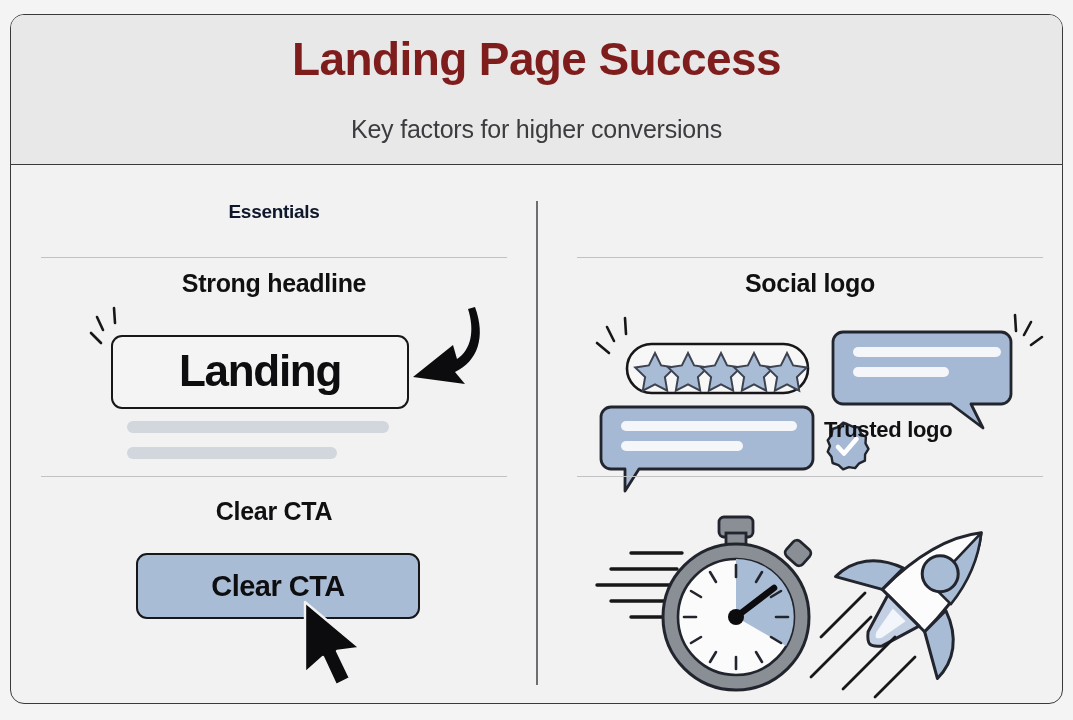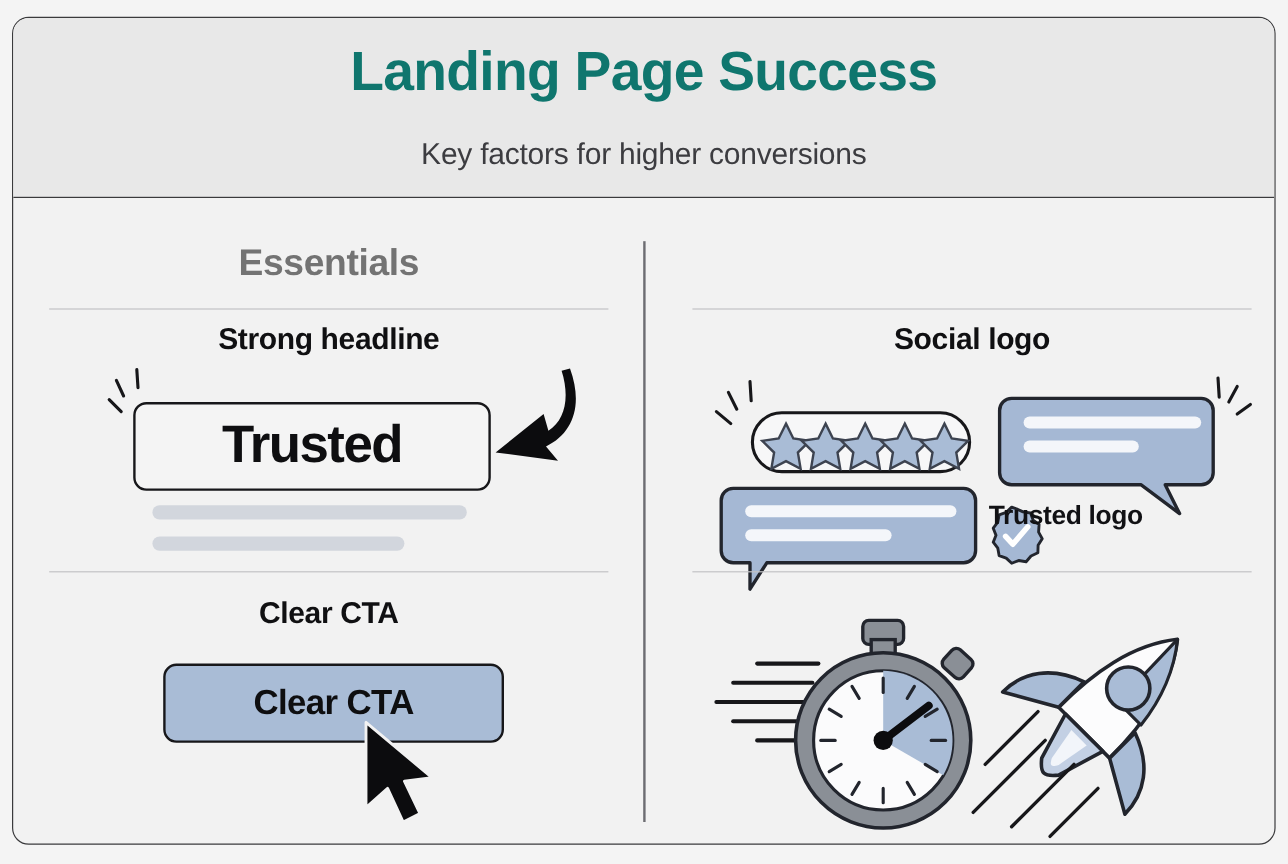--- a/index.html
+++ b/index.html
@@ -33,21 +33,21 @@
     background: #e8e8e8;
     border-bottom: 1.6px solid #3a3a3c;
     display: flex;
     flex-direction: column;
     align-items: center;
     justify-content: center;
   }
   #title {
     font-size: 46px;
     font-weight: 700;
-    color: #0f766e;
+    color: #7f1d1d;
     letter-spacing: -0.6px;
     line-height: 1.05;
   }
   #subtitle {
     margin-top: 32px;
     font-size: 25px;
     font-weight: 400;
     color: #3c3c40;
     letter-spacing: -0.2px;
   }
@@ -76,23 +76,23 @@
     height: 100%;
   }
   .col.left  { left: 12px;  }
   .col.right { left: 548px; }
 
   .col-title {
     position: absolute;
     top: 36px;
     width: 100%;
     text-align: center;
-    font-size: 31px;
-    font-weight: 700;
-    color: #737373;
+    font-size: 19px;
+    font-weight: 700;
+    color: #0f172a;
     letter-spacing: -0.3px;
   }
   .col-rule {
     position: absolute;
     top: 92px;
     left: 18px;
     width: 466px;
     height: 1.4px;
     background: #c2c2c5;
   }
@@ -215,21 +215,21 @@
             <line x1="68" y1="168" x2="78" y2="178"></line>
             <line x1="74" y1="152" x2="80" y2="165"></line>
             <line x1="91" y1="143" x2="92" y2="158"></line>
           </g>
           <g fill="#0c0c0e">
             <path d="M452 142 C 463 172, 455 196, 432 207 L 442 219 L 390 212 L 430 180 L 434 194 C 448 185, 452 166, 445 144 Z"></path>
           </g>
         </svg>
 
         <div id="headline-box">
-          <span id="headline-text">Trusted</span>
+          <span id="headline-text">Landing</span>
         </div>
         <div class="skel" id="skel1"></div>
         <div class="skel" id="skel2"></div>
       </div>
 
       <div class="row-rule"></div>
 
       <div class="cell-title bottom">Clear CTA</div>
 
       <div class="art" style="left:0;top:0;width:100%;height:100%;">

